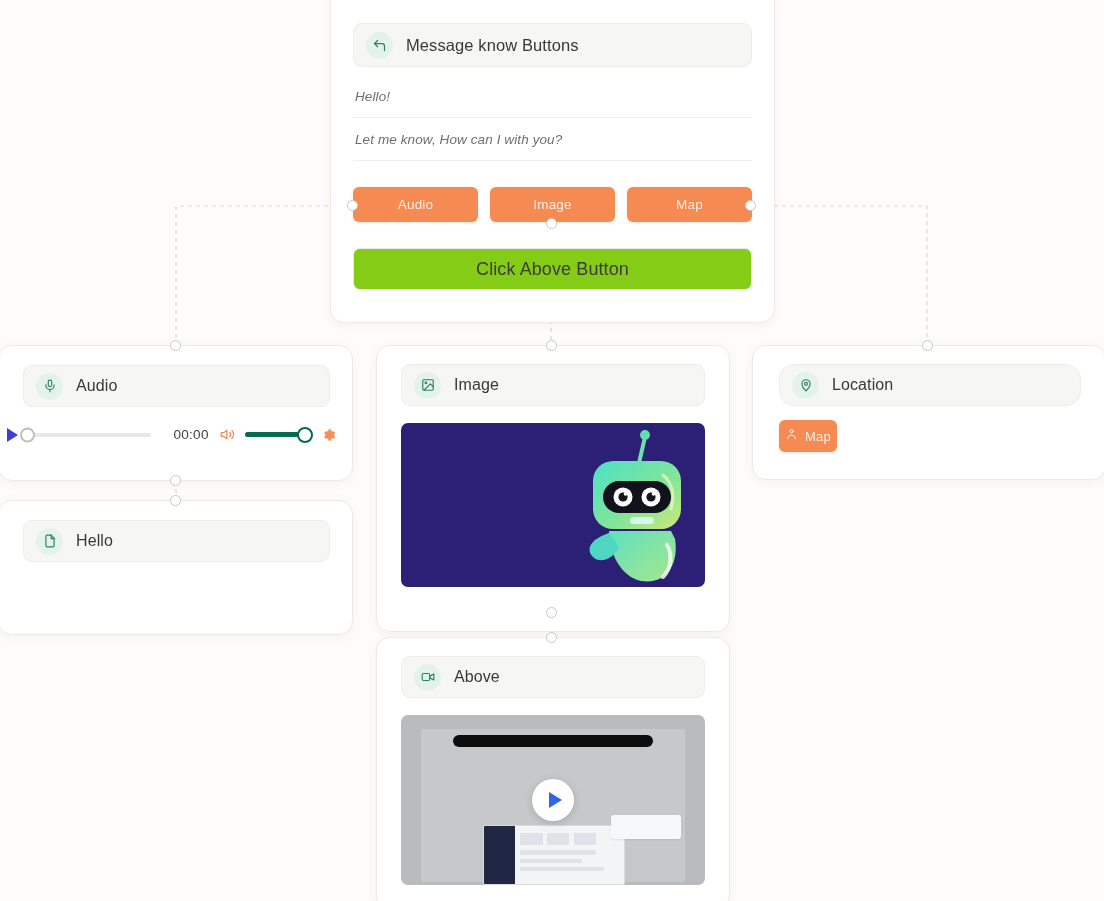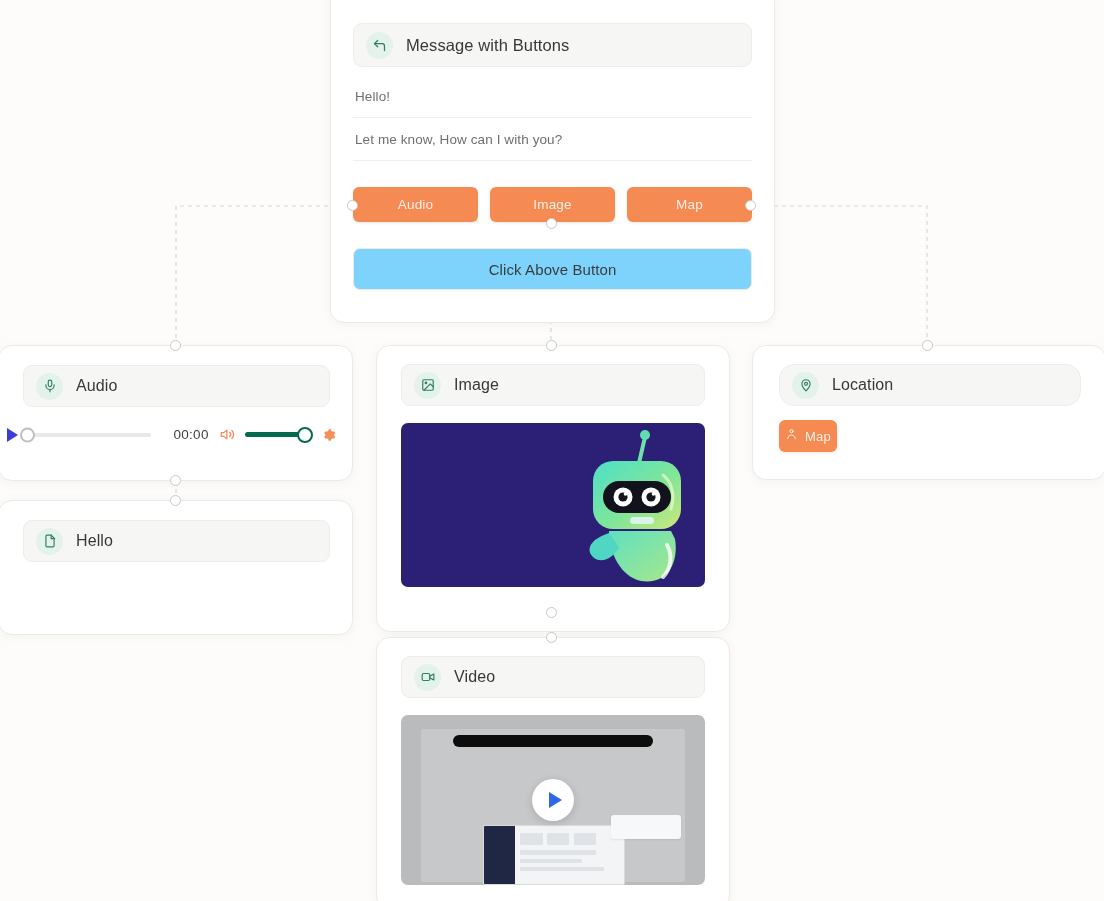--- a/index.html
+++ b/index.html
@@ -53,20 +53,21 @@
     border-top-left-radius:0;border-top-right-radius:0;
   }
   #node-message .card-head{margin:30px 22px 0 22px;height:44px;}
   #node-message .card-title{font-size:16.5px;}
   .msg-line{
     margin:0 22px;
     font-size:13.5px;color:#6e6f72;
     padding:14px 2px 13px 2px;
     border-bottom:1px solid #efefed;
     letter-spacing:.1px;
+    font-style:italic;
   }
   .msg-line.first{padding-top:22px;}
   .btn-row{
     display:flex;gap:12px;
     margin:26px 22px 0 22px;
   }
   .btn-orange{
     flex:1 1 0;
     height:35px;
     background:#f58a52;
@@ -76,25 +77,25 @@
     display:flex;align-items:center;justify-content:center;
     letter-spacing:.2px;
     border:none;
     box-shadow:0 1px 3px rgba(200,120,70,.18);
     cursor:pointer;
     position:relative;
   }
   .click-above{
     margin:26px 22px 0 22px;
     height:40px;
-    background:#7dd3fc;
+    background:#84cc16;
     border:1px solid #ebeae7;
     border-radius:7px;
     display:flex;align-items:center;justify-content:center;
-    font-size:15px;color:#3b3c3e;
+    font-size:18px;color:#3b3c3e;
     letter-spacing:.1px;
   }
 
   
   #node-audio{left:-2px;top:345px;width:355px;height:136px;}
   #node-audio .card-head{margin:19px 22px 0 24px;}
   #node-file{left:-2px;top:500px;width:355px;height:135px;}
   #node-file .card-head{margin:19px 22px 0 24px;}
 
   .audio-bar{
@@ -233,21 +234,21 @@
 
   <div class="node" id="node-message">
 
     <div class="card-head">
       <span class="ico-circle">
         <svg width="15" height="15" viewBox="0 0 24 24" fill="none" stroke="#2f7f66" stroke-width="2" stroke-linecap="round" stroke-linejoin="round">
           <polyline points="9 14 4 9 9 4"></polyline>
           <path d="M20 20v-7a4 4 0 0 0-4-4H4"></path>
         </svg>
       </span>
-      <span class="card-title">Message with Buttons</span>
+      <span class="card-title">Message know Buttons</span>
     </div>
 
     <div class="msg-line first">Hello!</div>
     <div class="msg-line">Let me know, How can I with you?</div>
 
     <div class="btn-row">
       <button class="btn-orange">Audio</button>
       <button class="btn-orange">Image</button>
       <button class="btn-orange">Map</button>
     </div>
@@ -365,21 +366,21 @@
   <div class="handle" style="left:546px;top:607px;"></div>
 
   <div class="node" id="node-video">
     <div class="card-head">
       <span class="ico-circle">
         <svg width="14" height="14" viewBox="0 0 24 24" fill="none" stroke="#2f7f66" stroke-width="2" stroke-linecap="round" stroke-linejoin="round">
           <rect x="2" y="6" width="13" height="12" rx="2.5"></rect>
           <path d="M15 10.5 22 7v10l-7-3.5z"></path>
         </svg>
       </span>
-      <span class="card-title">Video</span>
+      <span class="card-title">Above</span>
     </div>
 
     <div class="media-box vid-media">
       <div class="vid-screen"></div>
       <div class="vid-blackbar"></div>
       <div class="vid-laptop">
         <div class="lap-side"></div>
         <div class="lap-row" style="left:26%;top:12%;width:16%;height:20%;"></div>
         <div class="lap-row" style="left:45%;top:12%;width:16%;height:20%;"></div>
         <div class="lap-row" style="left:64%;top:12%;width:16%;height:20%;"></div>

